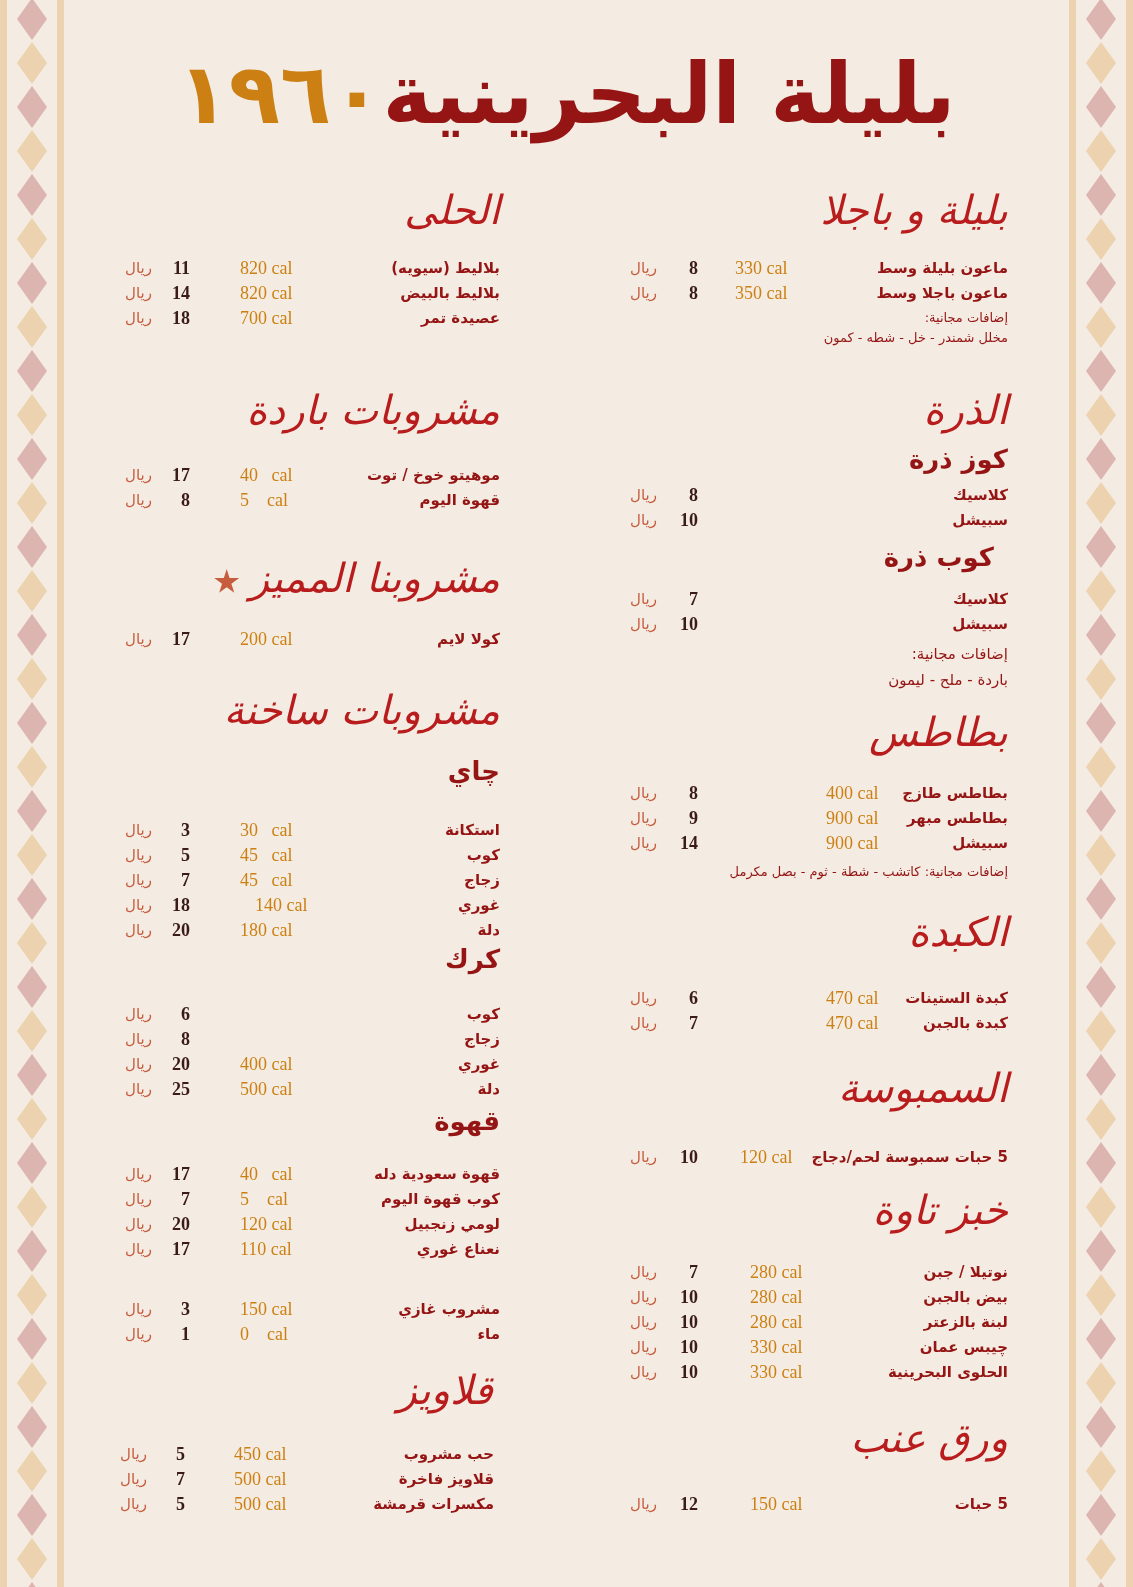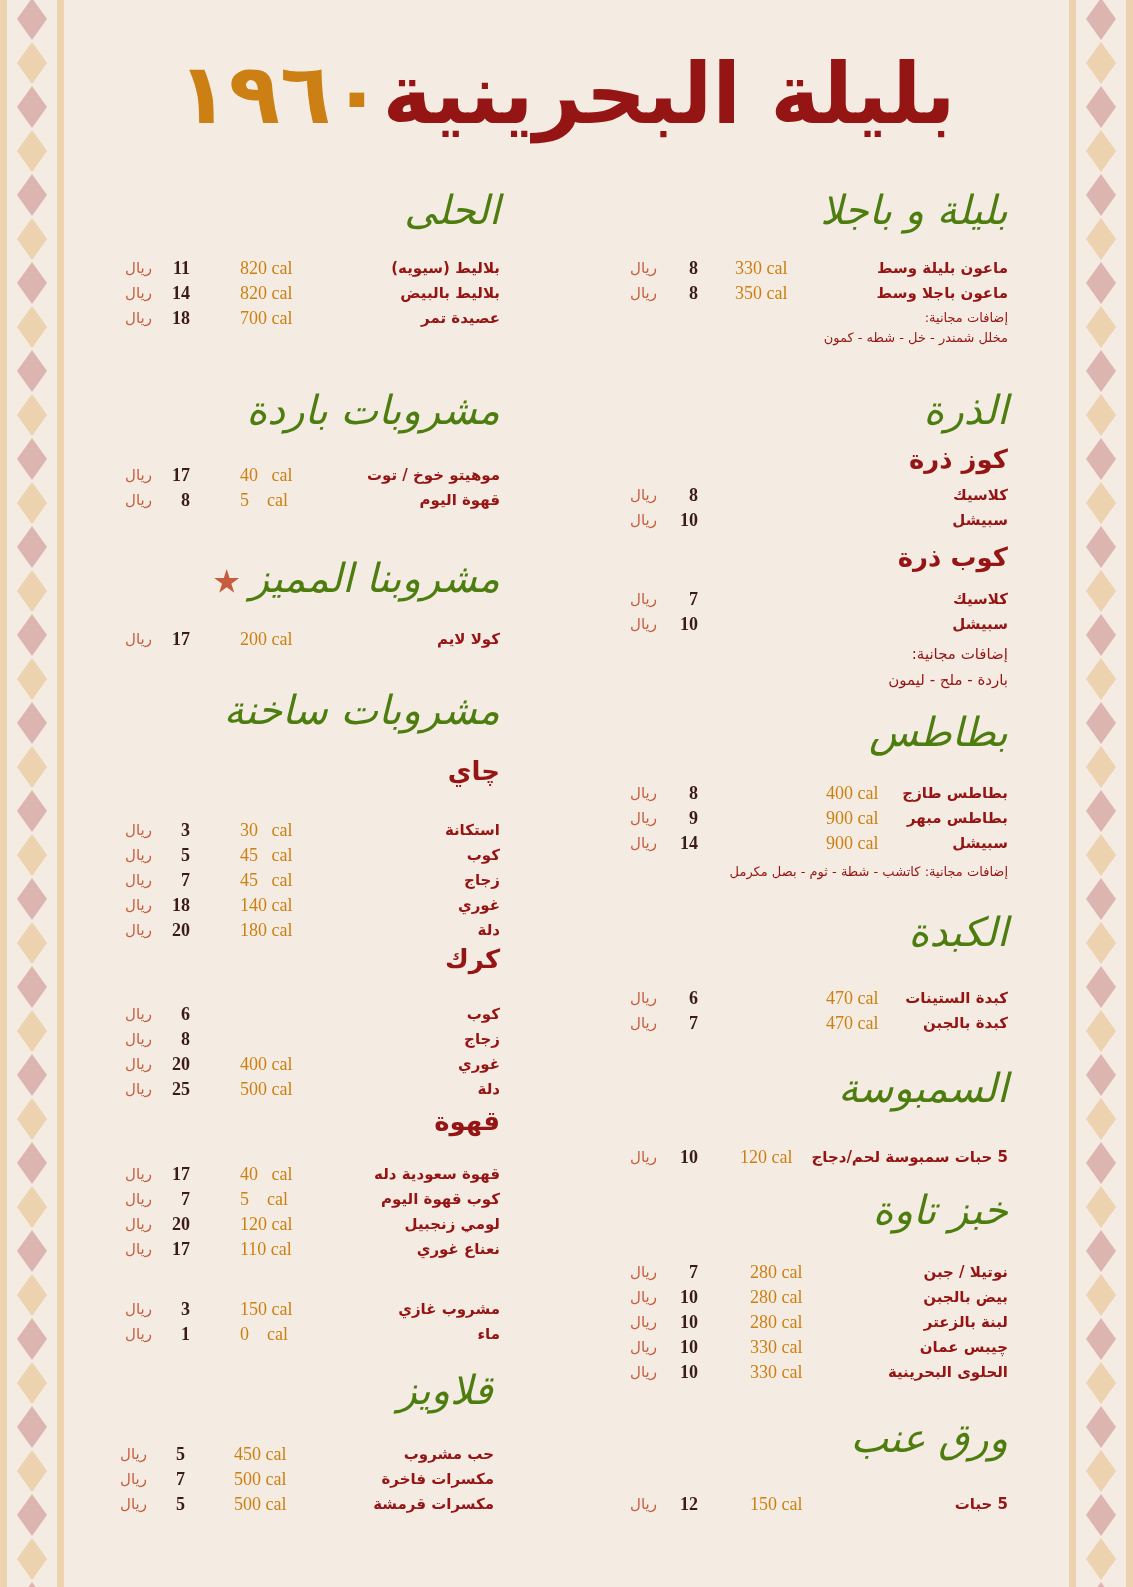--- a/index.html
+++ b/index.html
@@ -7,21 +7,21 @@
   .border { position:absolute; top:0; width:64px; height:1587px; }
   .border.left { left:0; }
   .border.right { left:1069px; }
   .strip { position:absolute; top:0; width:7px; height:1587px; background:#ecd2ae; }
   .dia { position:absolute; width:30px; height:42px; clip-path:polygon(50% 0,100% 50%,50% 100%,0 50%); }
   .dia.pink { background:#ddb5b0; }
   .dia.tan { background:#ecd2ae; }
   .title { position:absolute; top:52px; left:0; width:1133px; text-align:center; direction:rtl; font-family:"DejaVu Sans", sans-serif; font-weight:bold; font-size:84px; line-height:1; letter-spacing:-1px; }
   .title .t-ar { color:#951515; }
   .title .t-num { color:#cc7f12; }
-  .sec-head { position:absolute; direction:rtl; text-align:right; color:#4d7c0f; font-family:"DejaVu Serif", serif; font-style:italic; font-size:40px; line-height:1; white-space:nowrap; }
+  .sec-head { position:absolute; direction:rtl; text-align:right; color:#b91c1c; font-family:"DejaVu Serif", serif; font-style:italic; font-size:40px; line-height:1; white-space:nowrap; }
   .sub-head { position:absolute; direction:rtl; text-align:right; color:#951515; font-family:"DejaVu Sans", sans-serif; font-weight:bold; font-size:26px; line-height:1; white-space:nowrap; }
   .row { position:absolute; height:24px; }
   .row .name { position:absolute; right:0; top:0; direction:rtl; color:#951515; font-family:"DejaVu Sans", sans-serif; font-weight:bold; font-size:15px; line-height:24px; white-space:nowrap; }
   .row .cal { position:absolute; top:0; color:#cc7f12; font-family:"Liberation Serif", serif; font-size:18px; line-height:24px; white-space:pre; }
   .row .price { position:absolute; top:0; color:#3a1a1a; font-family:"Liberation Serif", serif; font-weight:bold; font-size:18px; line-height:24px; text-align:right; width:30px; }
   .row .cur { position:absolute; top:0; color:#c65d3f; font-family:"DejaVu Sans", sans-serif; font-size:15px; line-height:24px; white-space:nowrap; direction:rtl; }
   .note { position:absolute; direction:rtl; text-align:right; color:#951515; font-family:"DejaVu Sans", sans-serif; font-size:13px; line-height:20px; white-space:nowrap; }
   .note.big { font-size:15px; line-height:26px; }
   .star { display:inline-block; width:26px; height:26px; background:#c65d3f; clip-path:polygon(50% 0,61% 35%,98% 35%,68% 57%,79% 91%,50% 70%,21% 91%,32% 57%,2% 35%,39% 35%); vertical-align:middle; margin-right:10px; }
 </style>
@@ -140,21 +140,21 @@
       <span class="name">كلاسيك</span>
       <span class="price" style="left: 38px;">8</span>
       <span class="cur" style="left: 0px;">ريال</span>
     </div>
     <div class="row" style="left: 630px; width: 378px; top: 508px;">
       <span class="name">سبيشل</span>
       <span class="price" style="left: 38px;">10</span>
       <span class="cur" style="left: 0px;">ريال</span>
     </div>
   </div>
-<div class="sub-head" style="right:125px; top:544px;">كوب ذرة</div>
+<div class="sub-head" style="right:139px; top:544px;">كوب ذرة</div>
 <div id="r-corn2">
     <div class="row" style="left: 630px; width: 378px; top: 587px;">
       <span class="name">كلاسيك</span>
       <span class="price" style="left: 38px;">7</span>
       <span class="cur" style="left: 0px;">ريال</span>
     </div>
     <div class="row" style="left: 630px; width: 378px; top: 612px;">
       <span class="name">سبيشل</span>
       <span class="price" style="left: 38px;">10</span>
       <span class="cur" style="left: 0px;">ريال</span>
@@ -322,21 +322,21 @@
       <span class="cur" style="left: 0px;">ريال</span>
     </div>
     <div class="row" style="left: 125px; width: 375px; top: 868px;">
       <span class="name">زجاج</span>
       <span class="cal" style="left: 115px;">45   cal</span>
       <span class="price" style="left: 35px;">7</span>
       <span class="cur" style="left: 0px;">ريال</span>
     </div>
     <div class="row" style="left: 125px; width: 375px; top: 893px;">
       <span class="name">غوري</span>
-      <span class="cal" style="left: 115px;">140 cal</span>
+      <span class="cal" style="left: 130px;">140 cal</span>
       <span class="price" style="left: 35px;">18</span>
       <span class="cur" style="left: 0px;">ريال</span>
     </div>
     <div class="row" style="left: 125px; width: 375px; top: 918px;">
       <span class="name">دلة</span>
       <span class="cal" style="left: 115px;">180 cal</span>
       <span class="price" style="left: 35px;">20</span>
       <span class="cur" style="left: 0px;">ريال</span>
     </div>
   </div>
@@ -409,21 +409,21 @@
 
 <div class="sec-head" style="right:640px; top:1370px;">قلاويز</div>
 <div id="l-nuts">
     <div class="row" style="left: 120px; width: 374px; top: 1442px;">
       <span class="name">حب مشروب</span>
       <span class="cal" style="left: 114px;">450 cal</span>
       <span class="price" style="left: 35px;">5</span>
       <span class="cur" style="left: 0px;">ريال</span>
     </div>
     <div class="row" style="left: 120px; width: 374px; top: 1467px;">
-      <span class="name">مكسرات فاخرة</span>
+      <span class="name">قلاويز فاخرة</span>
       <span class="cal" style="left: 114px;">500 cal</span>
       <span class="price" style="left: 35px;">7</span>
       <span class="cur" style="left: 0px;">ريال</span>
     </div>
     <div class="row" style="left: 120px; width: 374px; top: 1492px;">
       <span class="name">مكسرات قرمشة</span>
       <span class="cal" style="left: 114px;">500 cal</span>
       <span class="price" style="left: 35px;">5</span>
       <span class="cur" style="left: 0px;">ريال</span>
     </div>

